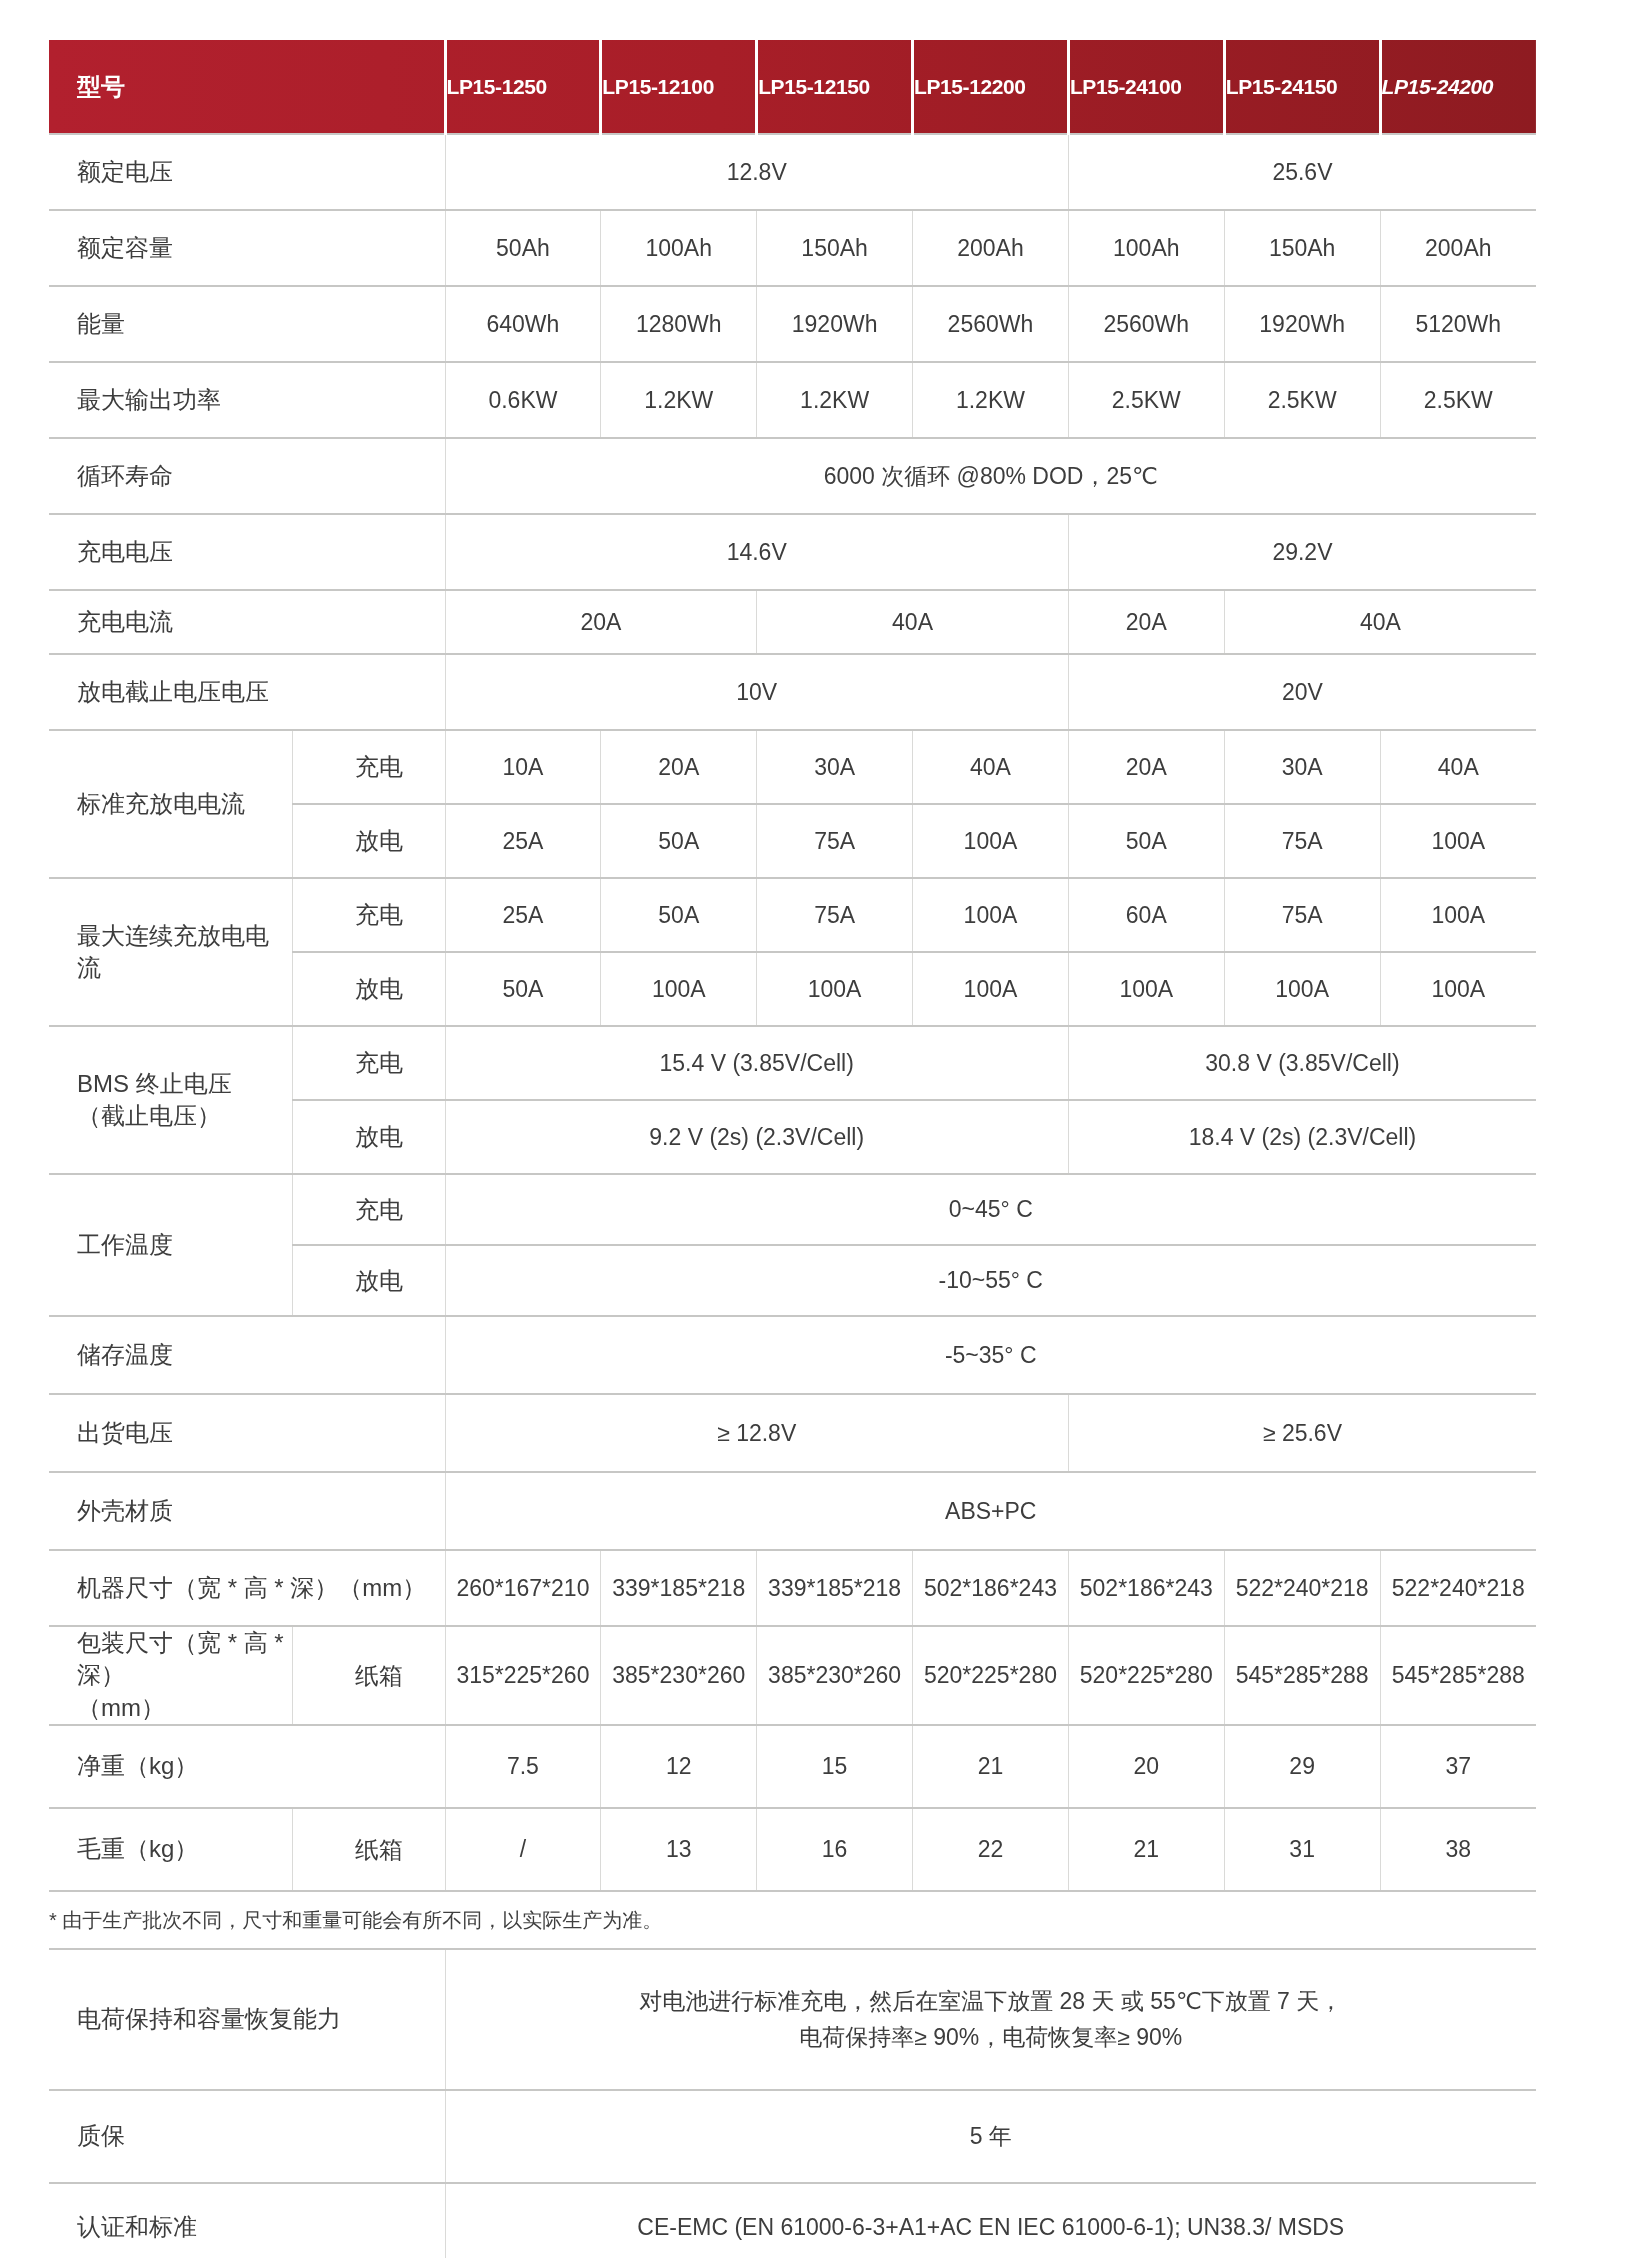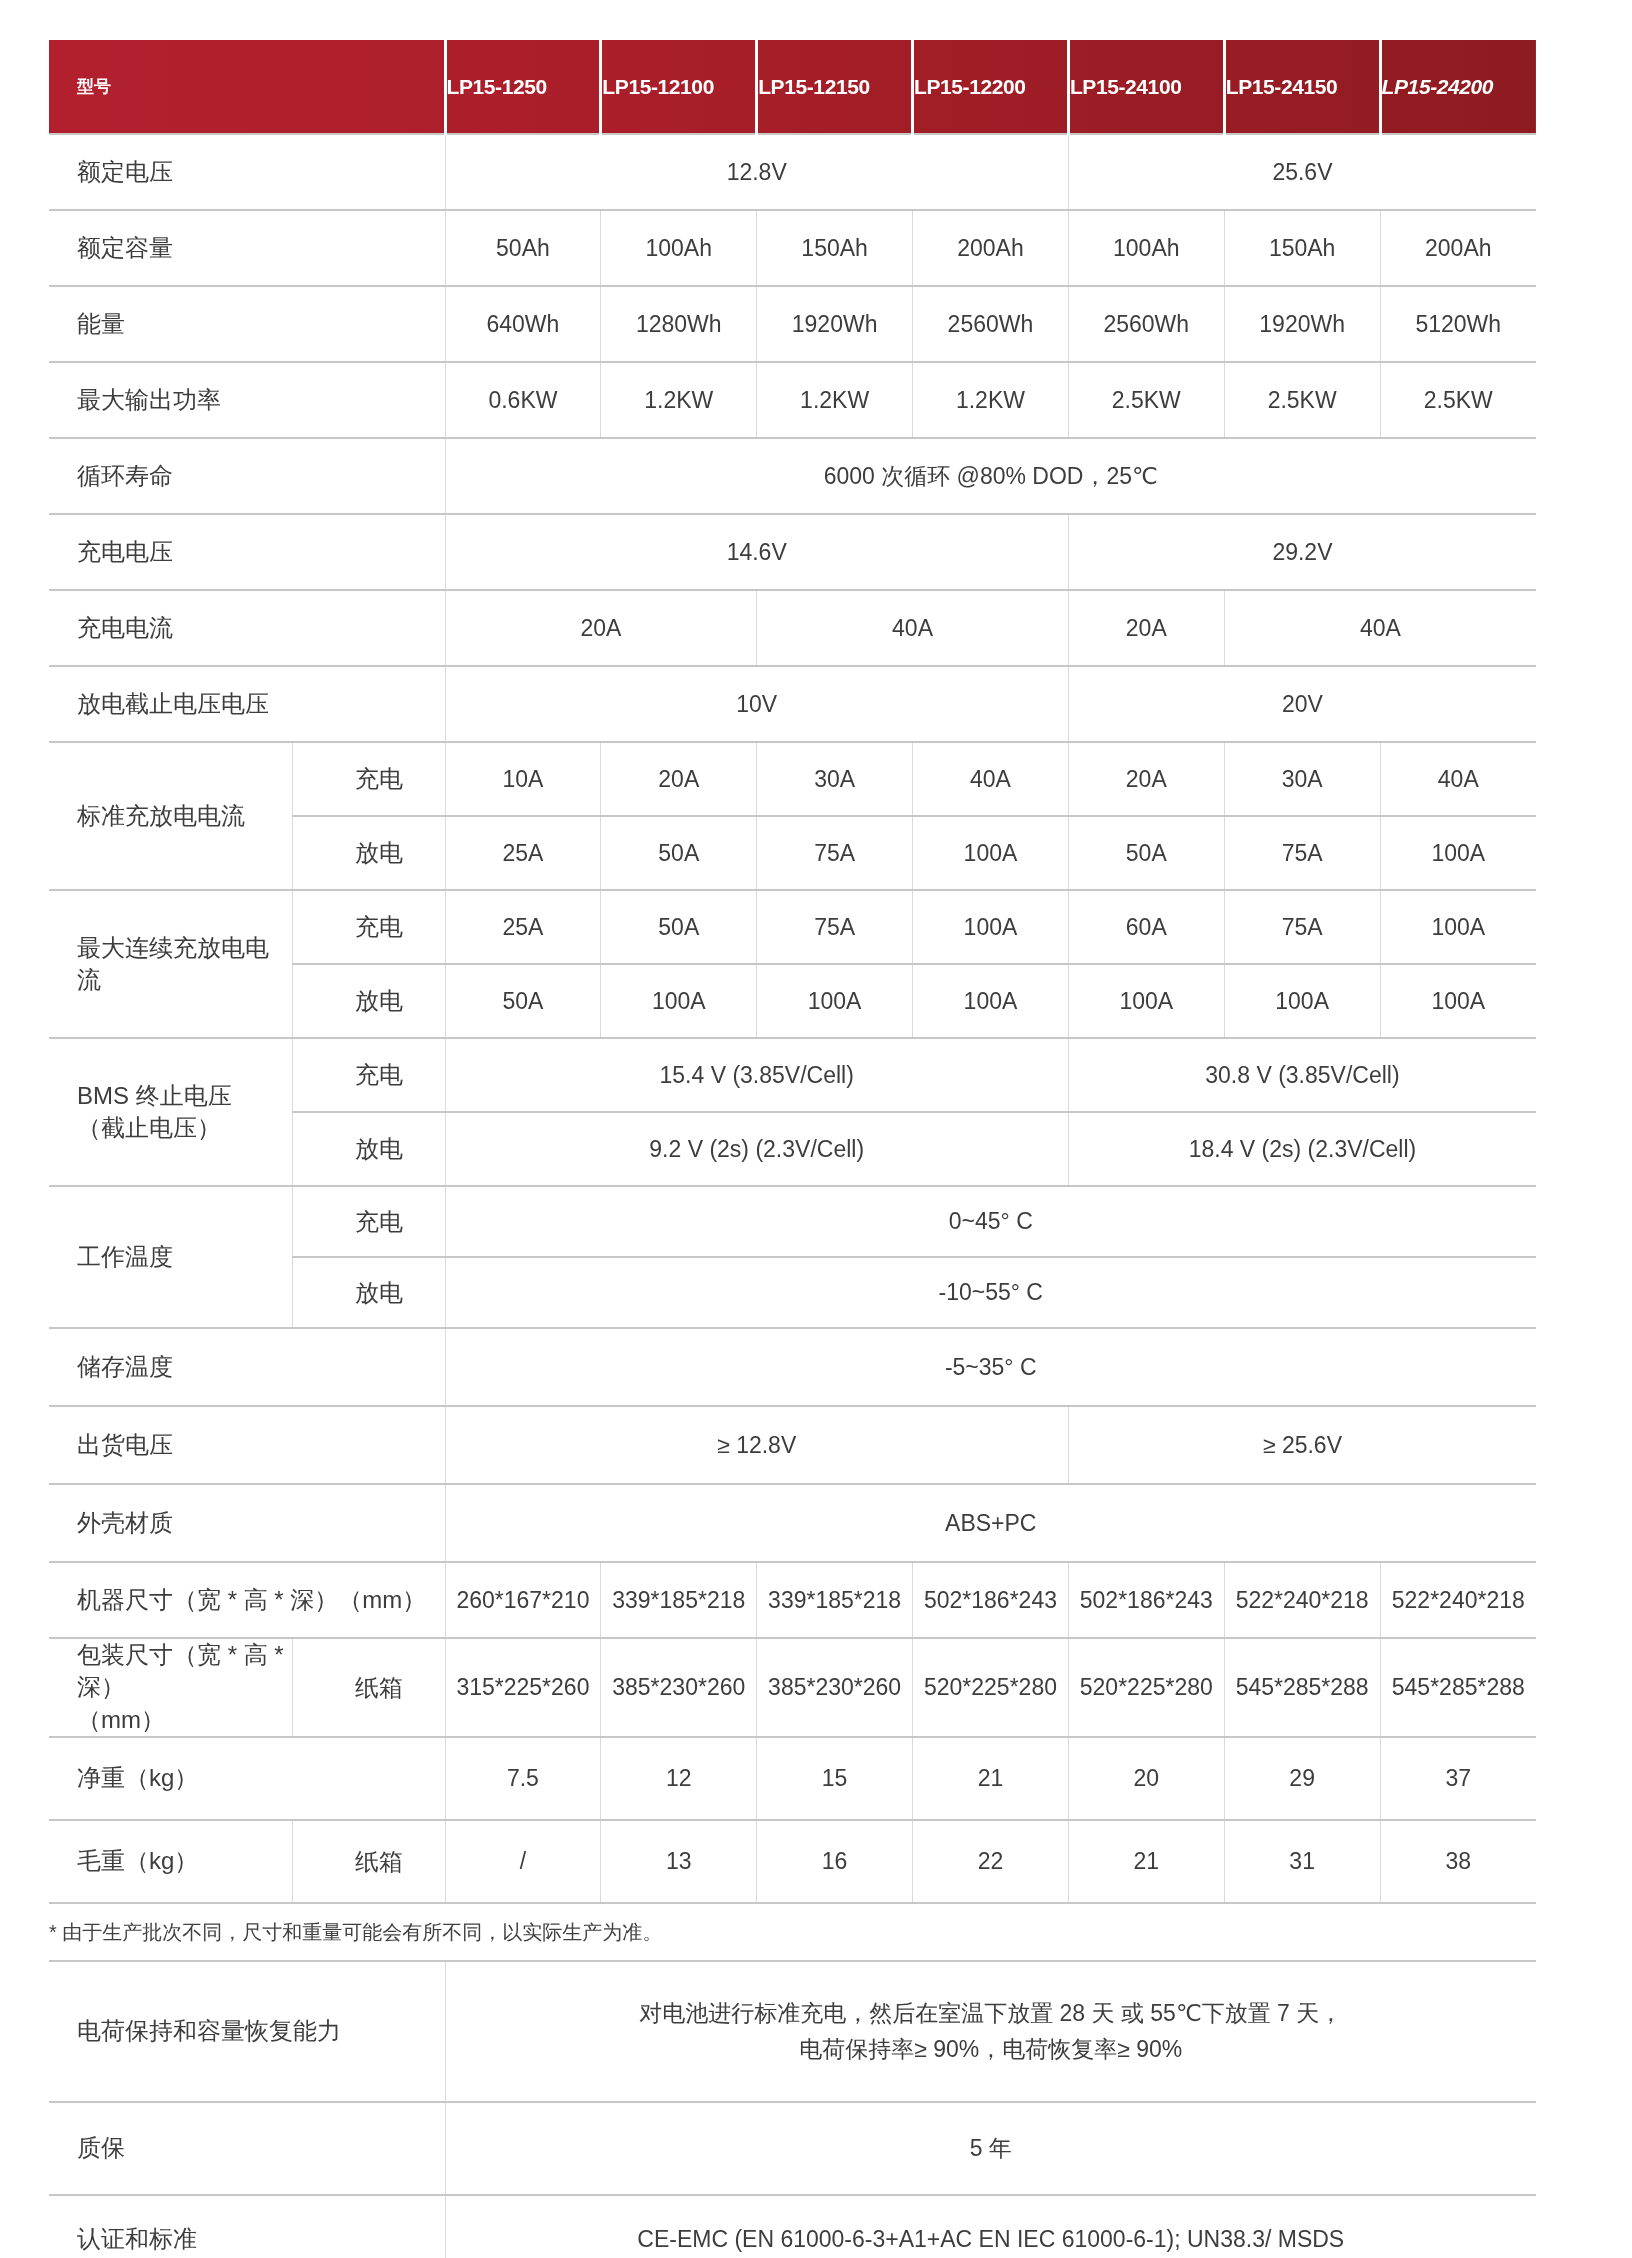--- a/index.html
+++ b/index.html
@@ -23,21 +23,21 @@
   thead tr{
     height:94px;
     background:linear-gradient(90deg,var(--red1) 0%,#a81e28 45%,var(--red2) 100%);
   }
   th{
     color:#ffffff;font-weight:bold;font-size:21px;letter-spacing:-0.4px;
     text-align:left;padding:0;
     border-right:3.5px solid #ffffff;
   }
   th:last-child{border-right:none;font-style:italic;}
-  th.corner{text-align:left;padding-left:28px;font-size:17px;letter-spacing:0;}
+  th.corner{text-align:left;padding-left:28px;font-size:24px;letter-spacing:0;}
   td{
     border-top:2.6px solid var(--border);
     font-size:23px;
     text-align:center;
     vertical-align:middle;
     padding:0 5.3px;
   }
   td.lab{
     text-align:left;padding-left:28px;font-size:24px;line-height:1.35;
   }
@@ -131,21 +131,21 @@
           </td>
           <td class="val" colspan="7">6000 次循环 @80% DOD，25℃</td>
         </tr>
         <tr style="height: 76px;">
           <td class="lab" colspan="2">
             <div>充电电压</div>
           </td>
           <td class="val" colspan="4">14.6V</td>
           <td class="val" colspan="3">29.2V</td>
         </tr>
-        <tr style="height: 76px;">
+        <tr style="height: 64px;">
           <td class="lab" colspan="2">
             <div>充电电流</div>
           </td>
           <td class="val" colspan="2">20A</td>
           <td class="val" colspan="2">40A</td>
           <td class="val">20A</td>
           <td class="val" colspan="2">40A</td>
         </tr>
         <tr style="height: 76px;">
           <td class="lab" colspan="2">

